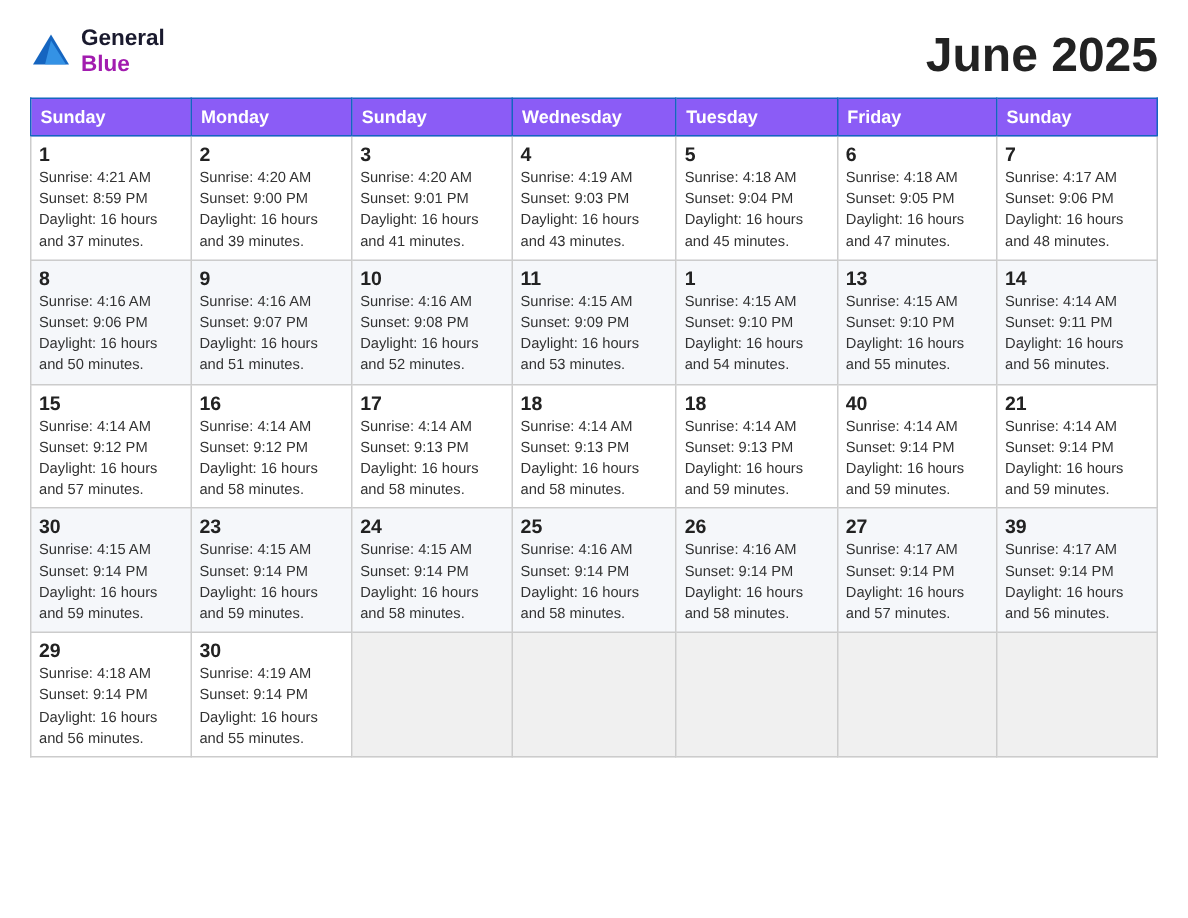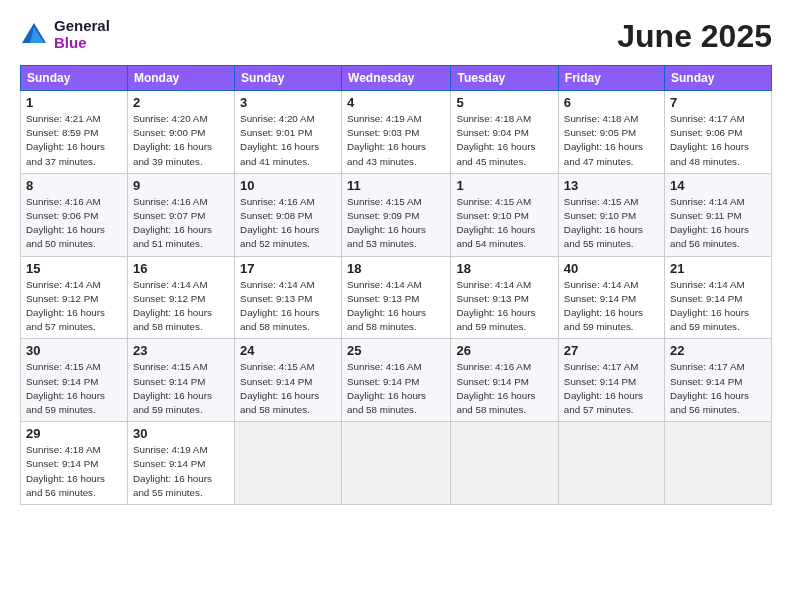--- a/index.html
+++ b/index.html
@@ -241,21 +241,21 @@
           </td>
           <td>
             <span class="day-num">26</span>
             <div class="day-info">Sunrise: 4:16 AM<br>Sunset: 9:14 PM<br>Daylight: 16 hours<br>and 58 minutes.</div>
           </td>
           <td>
             <span class="day-num">27</span>
             <div class="day-info">Sunrise: 4:17 AM<br>Sunset: 9:14 PM<br>Daylight: 16 hours<br>and 57 minutes.</div>
           </td>
           <td>
-            <span class="day-num">22</span>
+            <span class="day-num">39</span>
             <div class="day-info">Sunrise: 4:17 AM<br>Sunset: 9:14 PM<br>Daylight: 16 hours<br>and 56 minutes.</div>
           </td>
         </tr>
         <tr>
           <td>
             <span class="day-num">29</span>
             <div class="day-info">Sunrise: 4:18 AM<br>Sunset: 9:14 PM<br>Daylight: 16 hours<br>and 56 minutes.</div>
           </td>
           <td>
             <span class="day-num">30</span>

